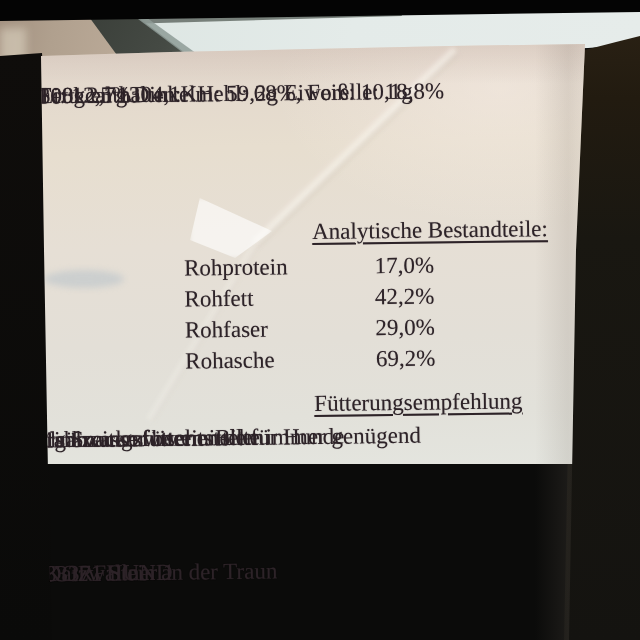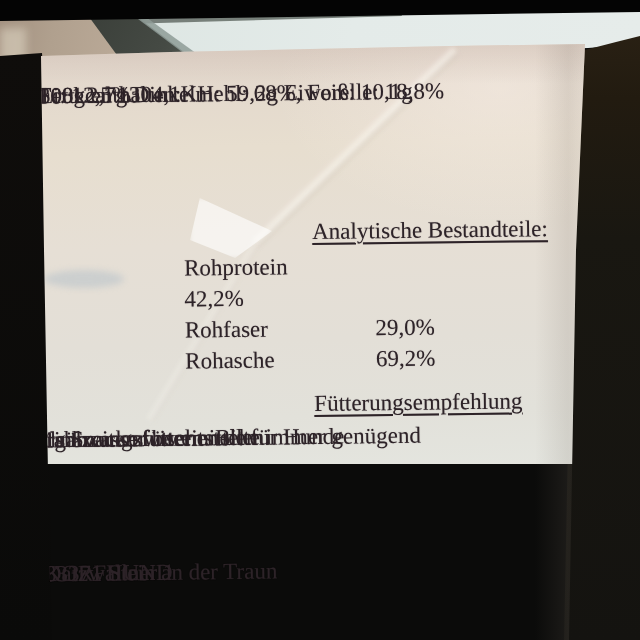--- a/index.html
+++ b/index.html
@@ -143,22 +143,24 @@
         <div>Ei: 12,5%</div>
       </div>
 
       <div class="sec-analytic-head">
         <span class="heading-underlined">Analytische Bestandteile:</span>
       </div>
 
       <div class="analytic-table">
         <div class="arow">
           <span>Rohprotein</span>
+          <span>17,0%</span>
         </div>
         <div class="arow">
+          <span>Rohfett</span>
           <span>42,2%</span>
         </div>
         <div class="arow">
           <span>Rohfaser</span>
           <span>29,0%</span>
         </div>
         <div class="arow">
           <span>Rohasche</span>
           <span>69,2%</span>
         </div>

